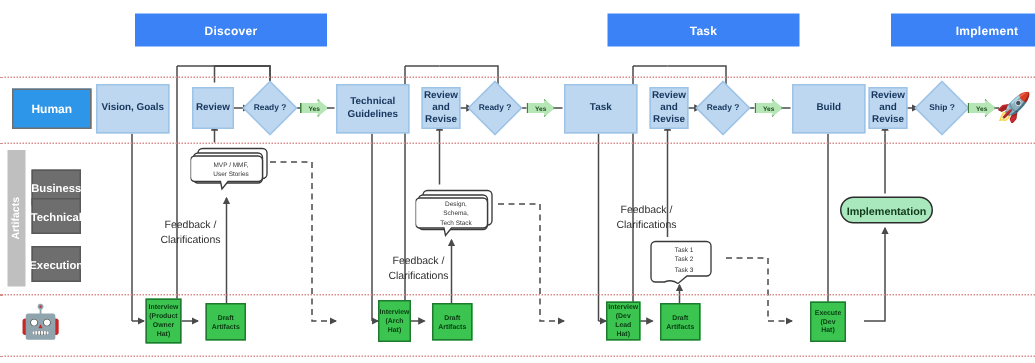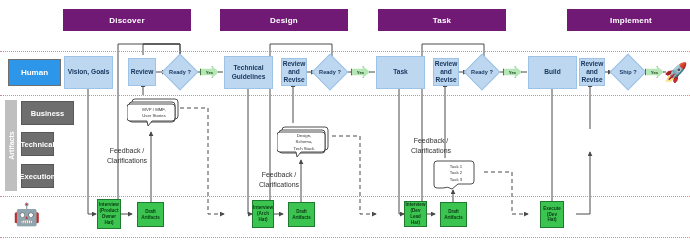--- a/index.html
+++ b/index.html
@@ -6,23 +6,23 @@
   body{
     font-family:"Liberation Sans", sans-serif;
     width:690px;height:242px;overflow:hidden;position:relative;
     -webkit-font-smoothing:antialiased;
   }
   #stage{position:absolute;left:0;top:0;width:690px;height:242px;}
   #stage > *{position:absolute;box-sizing:border-box;}
 
   
   .phase{
-    background:#701a75;color:#ffffff;
-    display:flex;align-items:center;justify-content:center;
-    font-size:8px;font-weight:bold;letter-spacing:.2px;
+    background:#3b82f6;color:#ffffff;
+    display:flex;align-items:center;justify-content:center;
+    font-size:8px;font-weight:bold;letter-spacing:.2px;margin-left:27px;
   }
 
   
   .lane-line{border-top:1px dotted #d98b8b;height:0;left:0;width:690px;}
 
   
   .human-chip{
     background:#2d96e8;color:#ffffff;border:1px solid #6f6f6f;
     display:flex;align-items:center;justify-content:center;
     font-size:8px;font-weight:bold;
@@ -171,43 +171,40 @@
       <path d="M590,89 L590,83" marker-end="url(#ah)"></path>
       <path d="M604,72 L612,72" marker-end="url(#ah)"></path>
       <path d="M641,72 L645,72"></path>
       <path d="M662,72 L666,72"></path>
     </g>
   </svg>
 
   <div class="phase" style="left:63px;top:9px;width:128px;height:22px;">
     <span>Discover</span>
   </div>
-  <div class="phase" style="left:220px;top:9px;width:128px;height:22px;">
-    <span>Design</span>
-  </div>
   <div class="phase" style="left:378px;top:9px;width:128px;height:22px;">
     <span>Task</span>
   </div>
   <div class="phase" style="left:567px;top:9px;width:128px;height:22px;">
     <span>Implement</span>
   </div>
 
   <div class="lane-line" style="top:51px;"></div>
   <div class="lane-line" style="top:95px;"></div>
   <div class="lane-line" style="top:196px;"></div>
   <div class="lane-line" style="top:237px;"></div>
 
   <div class="human-chip" style="left:8px;top:59px;width:53px;height:27px;justify-content:center;">
     <span>Human</span>
   </div>
 
   <div class="artifacts-spine" style="left:5px;top:100px;width:12px;height:91px;">
     <span>Artifacts</span>
   </div>
-  <div class="artifact-chip" style="left:21px;top:101px;width:53px;height:24px;">
+  <div class="artifact-chip" style="left:21px;top:113px;width:33px;height:24px;">
     <span>Business</span>
   </div>
   <div class="artifact-chip" style="left:21px;top:164px;width:33px;height:24px;">
     <span>Execution</span>
   </div>
   <div class="artifact-chip" style="left:21px;top:132px;width:33px;height:24px;">
     <span>Technical</span>
   </div>
 
   <div class="emoji" style="left:12px;top:202px;width:30px;height:26px;font-size:22px;">
@@ -365,20 +362,23 @@
     <span>Ship
 ?</span>
   </div>
   <div class="yes" style="left:645px;top:66px;width:19px;height:12px;">
     <span>Yes</span>
   </div>
   <div class="emoji" style="left:664px;top:59px;width:24px;height:26px;font-size:19px;">
     <span>🚀</span>
   </div>
 
+  <div class="pill" style="left:560px;top:131px;width:62px;height:18px;">
+    <span>Implementation</span>
+  </div>
 
   <div class="gbox" style="left:540px;top:201px;width:24px;height:27px;">
     <span>Execute
 (Dev
 Hat)</span>
   </div>
 
 </div>
 
 </body></html>

